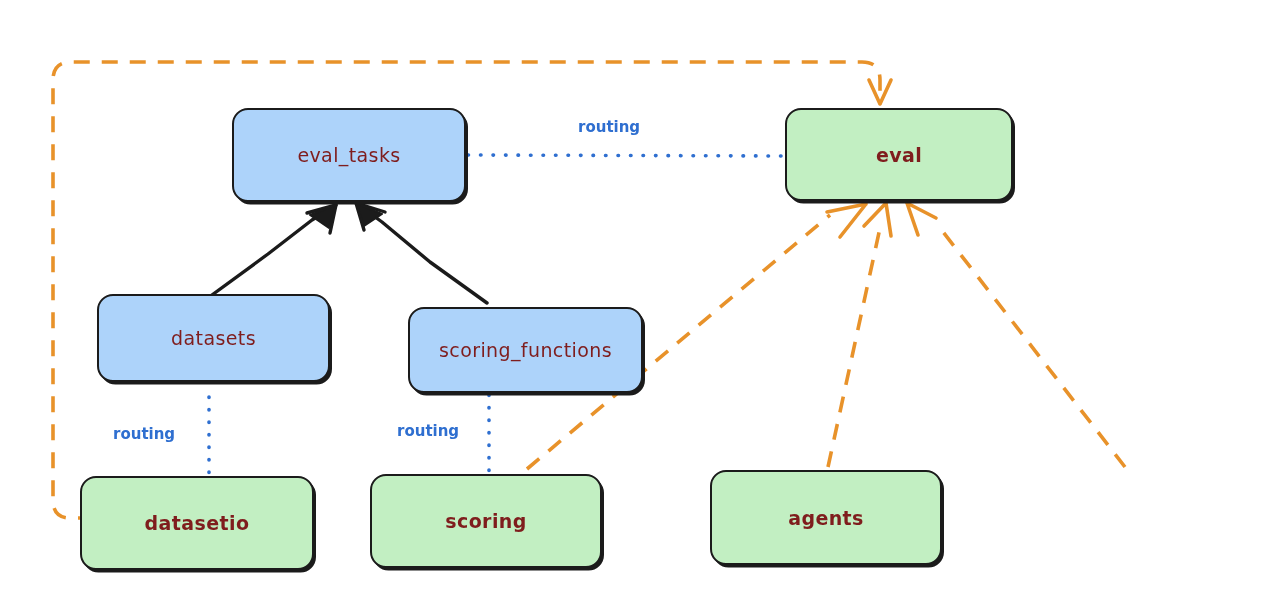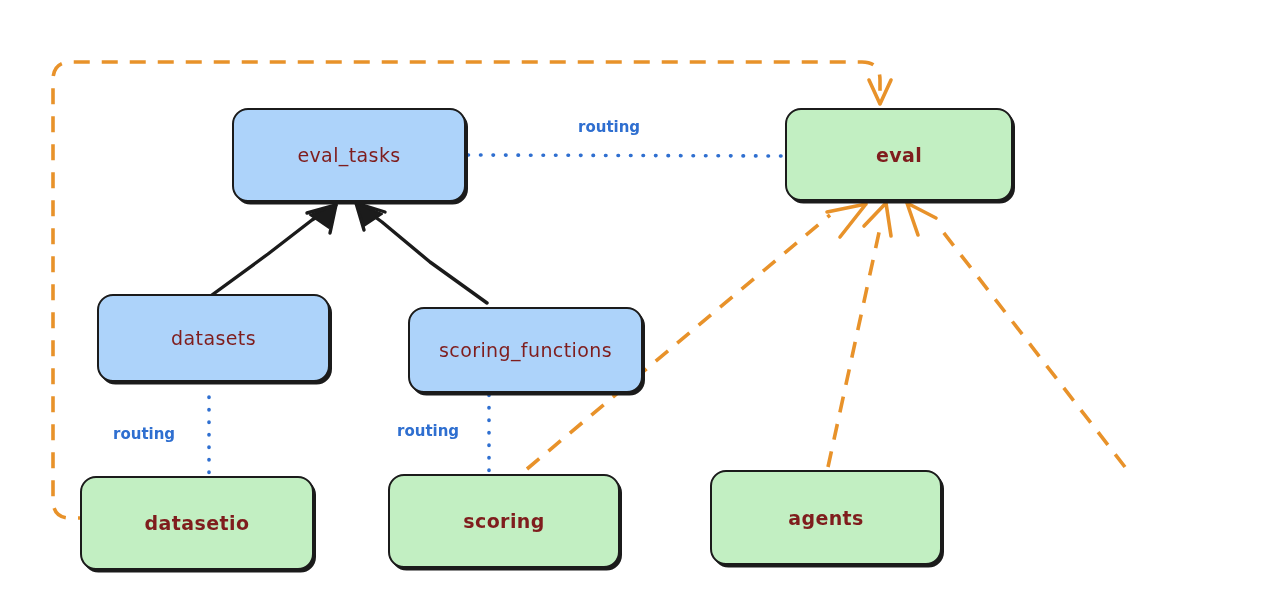--- a/index.html
+++ b/index.html
@@ -124,21 +124,21 @@
   </div>
 
   <div class="node api tone-blue" style="left:378px; top:307px; width:235px; height:86px;margin-left:30px;">
     <span class="label">scoring_functions</span>
   </div>
 
   <div class="node provider" style="left:80px; top:476px; width:234px; height:94px;">
     <span class="label">datasetio</span>
   </div>
 
-  <div class="node provider" style="left:388px; top:474px; width:232px; height:94px;">
+  <div class="node provider" style="left:370px; top:474px; width:232px; height:94px;">
     <span class="label">scoring</span>
   </div>
 
   <div class="node provider" style="left:710px; top:470px; width:232px; height:95px;justify-content:center;">
     <span class="label">agents</span>
   </div>
 
 
   <div class="edge-label" style="left:578px; top:118px;">routing</div>
 

